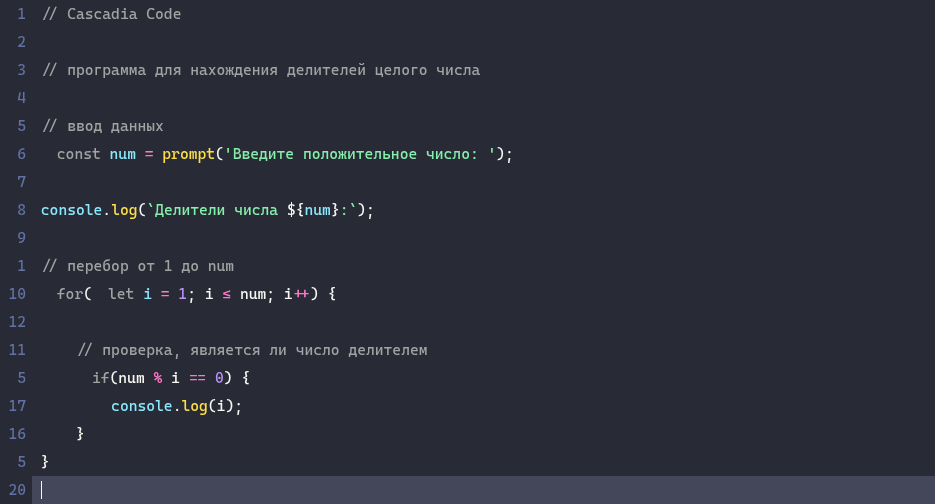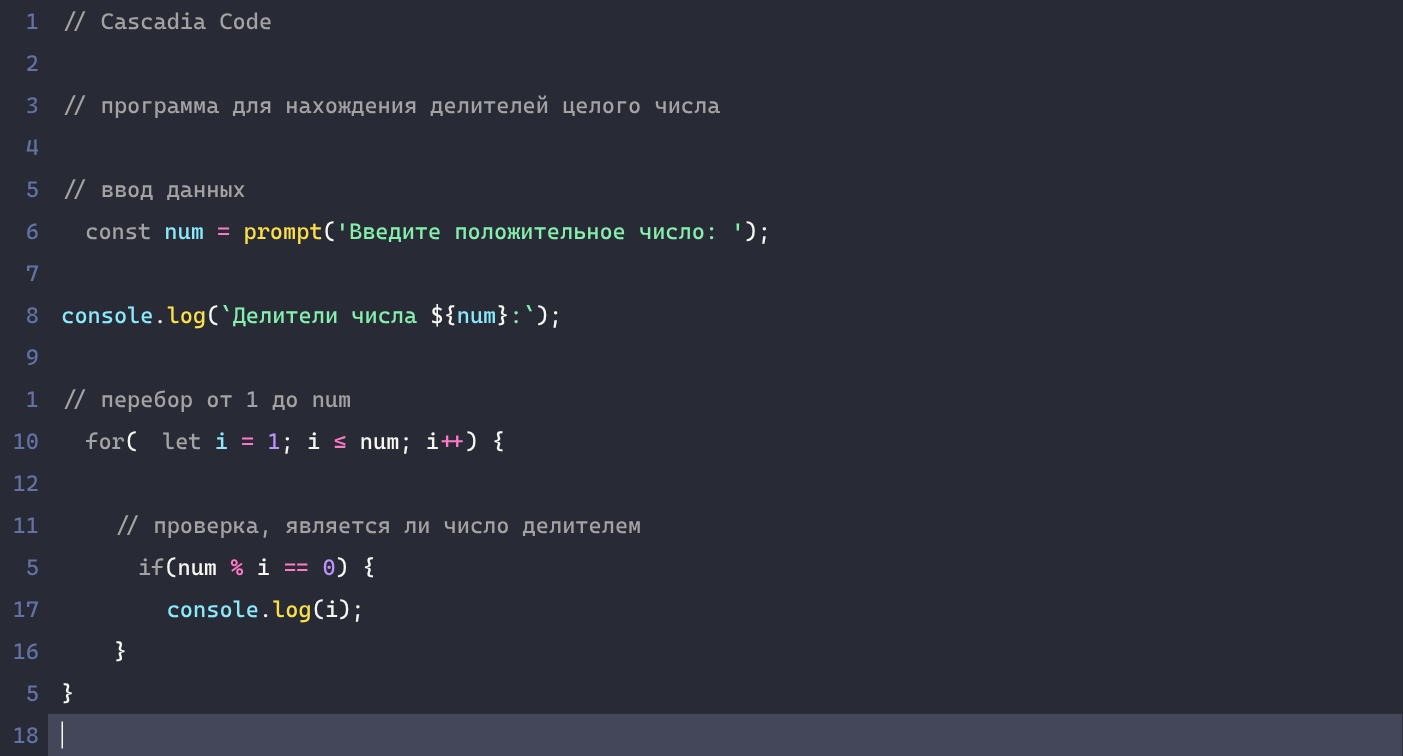--- a/index.html
+++ b/index.html
@@ -73,16 +73,16 @@
       <div class="ln">8</div>
       <div class="ln">9</div>
       <div class="ln">1</div>
       <div class="ln">10</div>
       <div class="ln">12</div>
       <div class="ln">11</div>
       <div class="ln">5</div>
       <div class="ln">17</div>
       <div class="ln">16</div>
       <div class="ln">5</div>
-      <div class="ln">18</div>
+      <div class="ln">20</div>
     </div>
   <div class="code" id="code"><div class="line"><span class="tok-punc"> </span><span class="tok-comment">// Cascadia Code</span></div><div class="line">&nbsp;</div><div class="line"><span class="tok-punc"> </span><span class="tok-comment">// программа для нахождения делителей целого числа</span></div><div class="line">&nbsp;</div><div class="line"><span class="tok-punc"> </span><span class="tok-comment">// ввод данных</span></div><div class="line"><span class="tok-punc"> </span><span class="tok-keyword">const</span><span class="tok-punc"> </span><span class="tok-ident2">num</span><span class="tok-punc"> </span><span class="tok-op">=</span><span class="tok-punc"> </span><span class="tok-func">prompt</span><span class="tok-punc">(</span><span class="tok-string">'Введите положительное число: '</span><span class="tok-punc">);</span></div><div class="line">&nbsp;</div><div class="line"><span class="tok-punc"> </span><span class="tok-ident2">console</span><span class="tok-punc">.</span><span class="tok-func">log</span><span class="tok-punc">(</span><span class="tok-string">`Делители числа </span><span class="tok-interp">${</span><span class="tok-ident2">num</span><span class="tok-interp">}</span><span class="tok-string">:`</span><span class="tok-punc">);</span></div><div class="line">&nbsp;</div><div class="line"><span class="tok-punc"> </span><span class="tok-comment">// перебор от 1 до num</span></div><div class="line"><span class="tok-punc"> </span><span class="tok-keyword">for</span><span class="tok-punc">(</span><span class="tok-keyword">let</span><span class="tok-punc"> </span><span class="tok-ident2">i</span><span class="tok-punc"> </span><span class="tok-op">=</span><span class="tok-punc"> </span><span class="tok-num">1</span><span class="tok-punc">; </span><span class="tok-ident">i</span><span class="tok-punc"> </span><span class="tok-op">≤</span><span class="tok-punc"> </span><span class="tok-ident">num</span><span class="tok-punc">; </span><span class="tok-ident">i</span><span class="tok-op">++</span><span class="tok-punc">) {</span></div><div class="line">&nbsp;</div><div class="line"><span class="tok-punc">     </span><span class="tok-comment">// проверка, является ли число делителем</span></div><div class="line"><span class="tok-punc">     </span><span class="tok-keyword">if</span><span class="tok-punc">(</span><span class="tok-ident">num</span><span class="tok-punc"> </span><span class="tok-op">%</span><span class="tok-punc"> </span><span class="tok-ident">i</span><span class="tok-punc"> </span><span class="tok-op">==</span><span class="tok-punc"> </span><span class="tok-num">0</span><span class="tok-punc">) {</span></div><div class="line"><span class="tok-punc">         </span><span class="tok-ident2">console</span><span class="tok-punc">.</span><span class="tok-func">log</span><span class="tok-punc">(</span><span class="tok-ident">i</span><span class="tok-punc">);</span></div><div class="line"><span class="tok-punc">     }</span></div><div class="line"><span class="tok-punc"> }</span></div><div class="line current"><span class="tok-punc"> </span><span class="cursor"></span></div></div>
 </div>
 
 </body></html>

